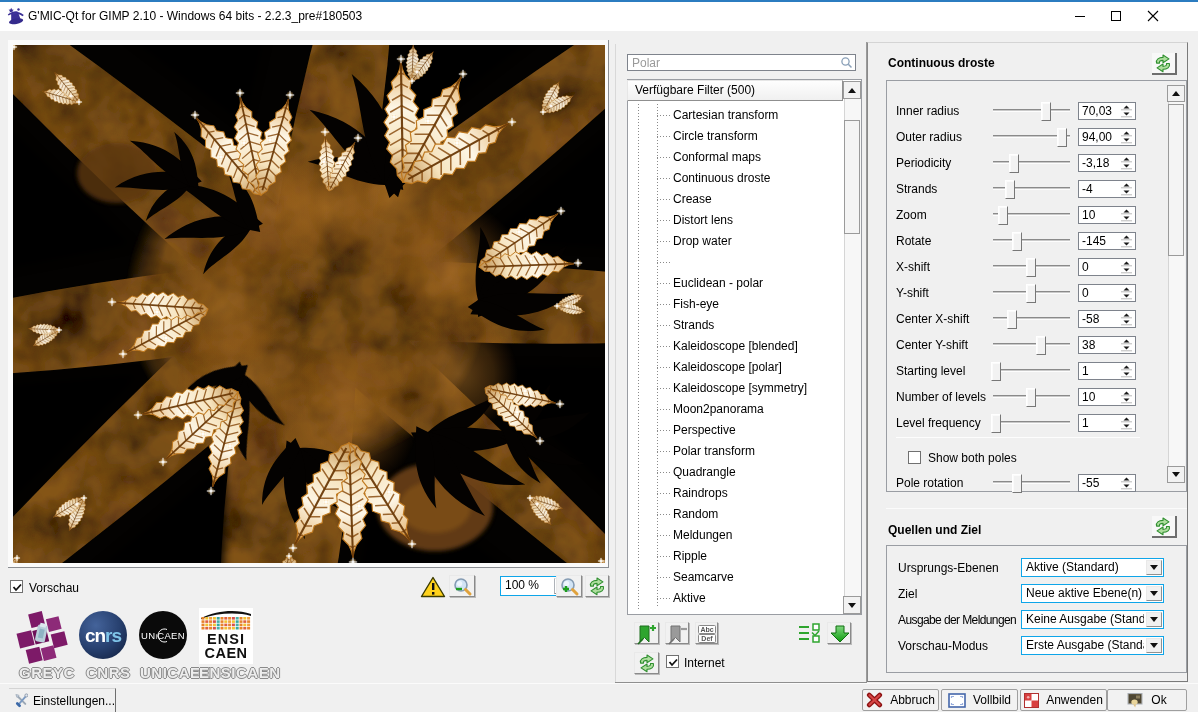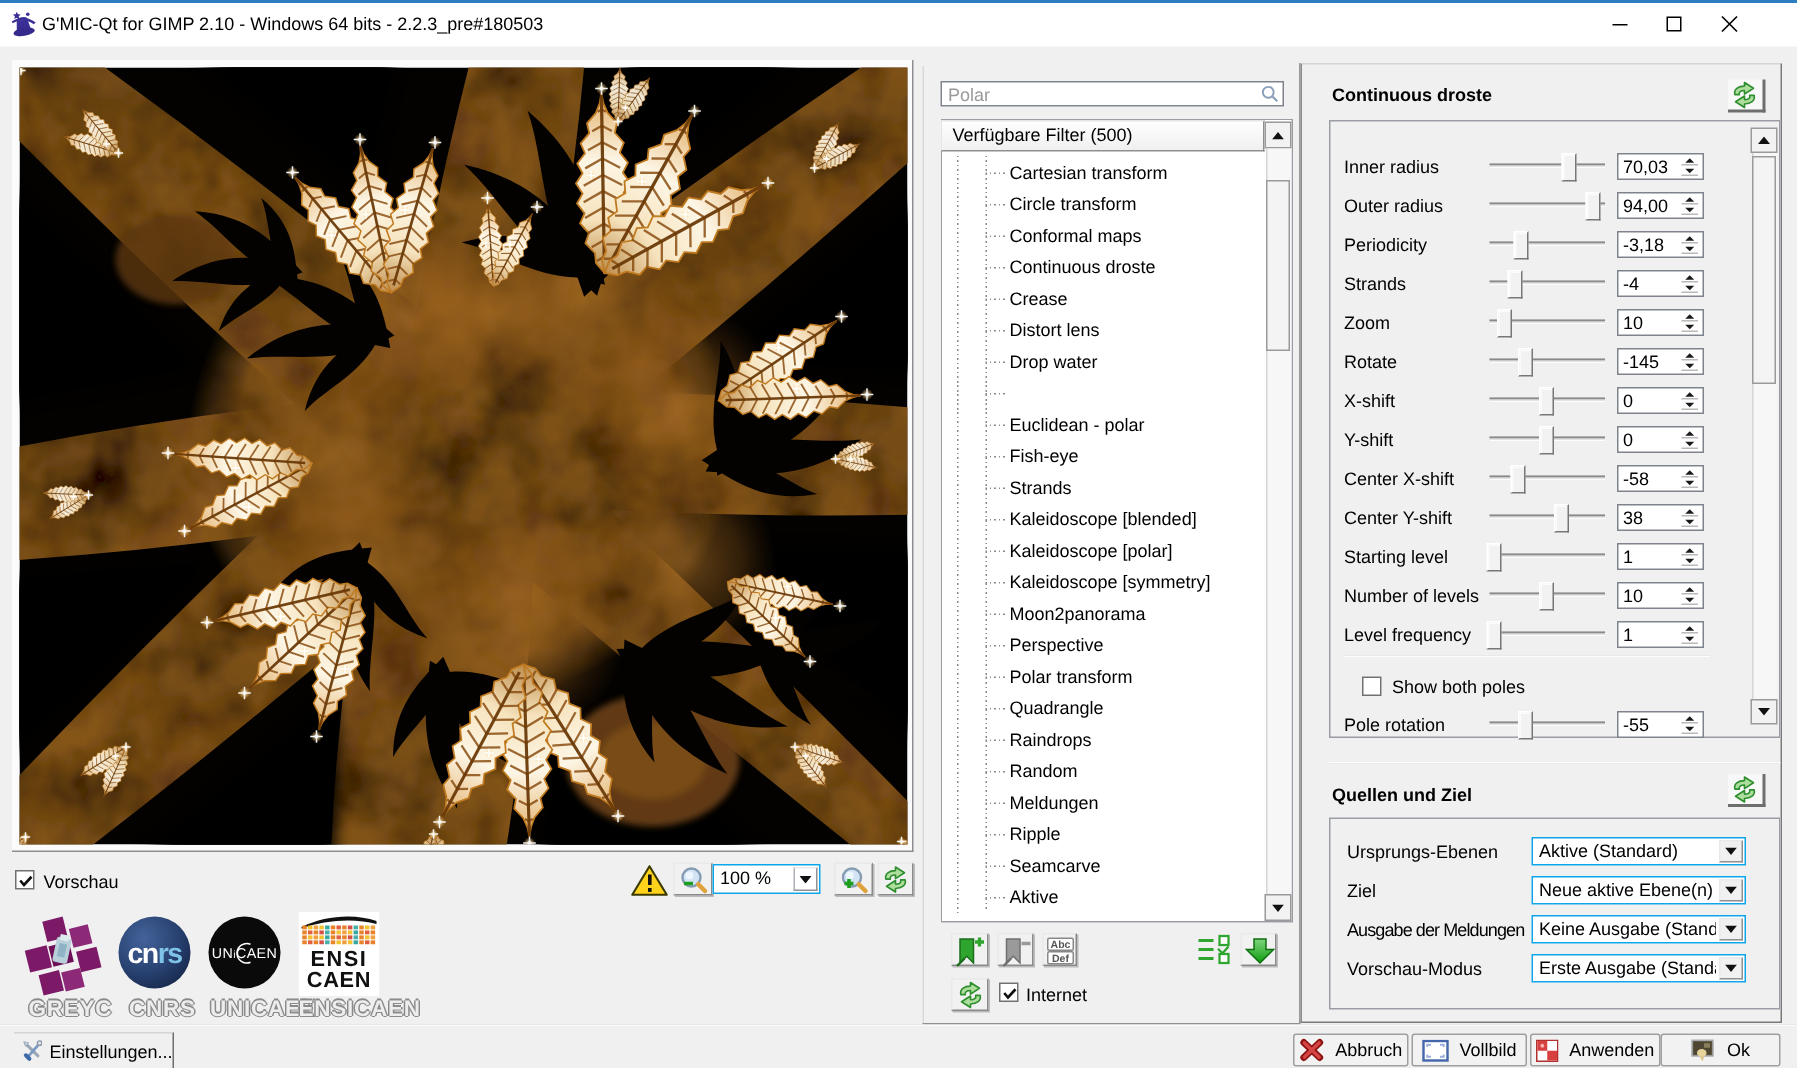--- a/index.html
+++ b/index.html
@@ -1439,21 +1439,21 @@
 <path d="M13,1.5 L24.5,20.5 L1.5,20.5 Z" fill="#ffd21c" stroke="#3a3a00" stroke-width="1.4" stroke-linejoin="round"></path>
 <rect x="12" y="7" width="2.4" height="7" fill="#111"></rect>
 <rect x="12" y="16" width="2.4" height="2.6" fill="#111"></rect>
     </svg></div>
 <div class="abs raised" style="left:449px;top:575px;width:26px;height:22px;padding:0 1px"><svg width="22" height="22" viewBox="0 0 22 22">
 <circle cx="10" cy="9" r="6" fill="#cfe3f5" stroke="#7a93ad" stroke-width="1.6" opacity="0.9"></circle>
 <circle cx="8.6" cy="7.6" r="2.6" fill="#eef6fd"></circle>
 <path d="M14.5,13.5 L19,18" stroke="#e0a23c" stroke-width="3" stroke-linecap="round"></path>
 <path d="M5,13 L11,13" stroke="#1d9e1d" stroke-width="2.4"></path>
     </svg></div>
-<div class="combo" style="left:475px;top:576px;width:72px;height:20px">
+<div class="combo" style="left:500px;top:576px;width:72px;height:20px">
     <span class="combotxt">100 %</span>
     <span class="comboarr" style="background:#fff;border-left:1px solid #aeb2b8">
       <svg width="8" height="5" viewBox="0 0 8 5">
         <path d="M0,0 L8,0 L4,5 Z" fill="#111"></path>
       </svg>
     </span>
   </div>
 <div class="abs raised" style="left:556px;top:575px;width:26px;height:22px;padding:0 1px"><svg width="22" height="22" viewBox="0 0 22 22">
 <circle cx="10" cy="9" r="6" fill="#cfe3f5" stroke="#7a93ad" stroke-width="1.6" opacity="0.9"></circle>
 <circle cx="8.6" cy="7.6" r="2.6" fill="#eef6fd"></circle>

